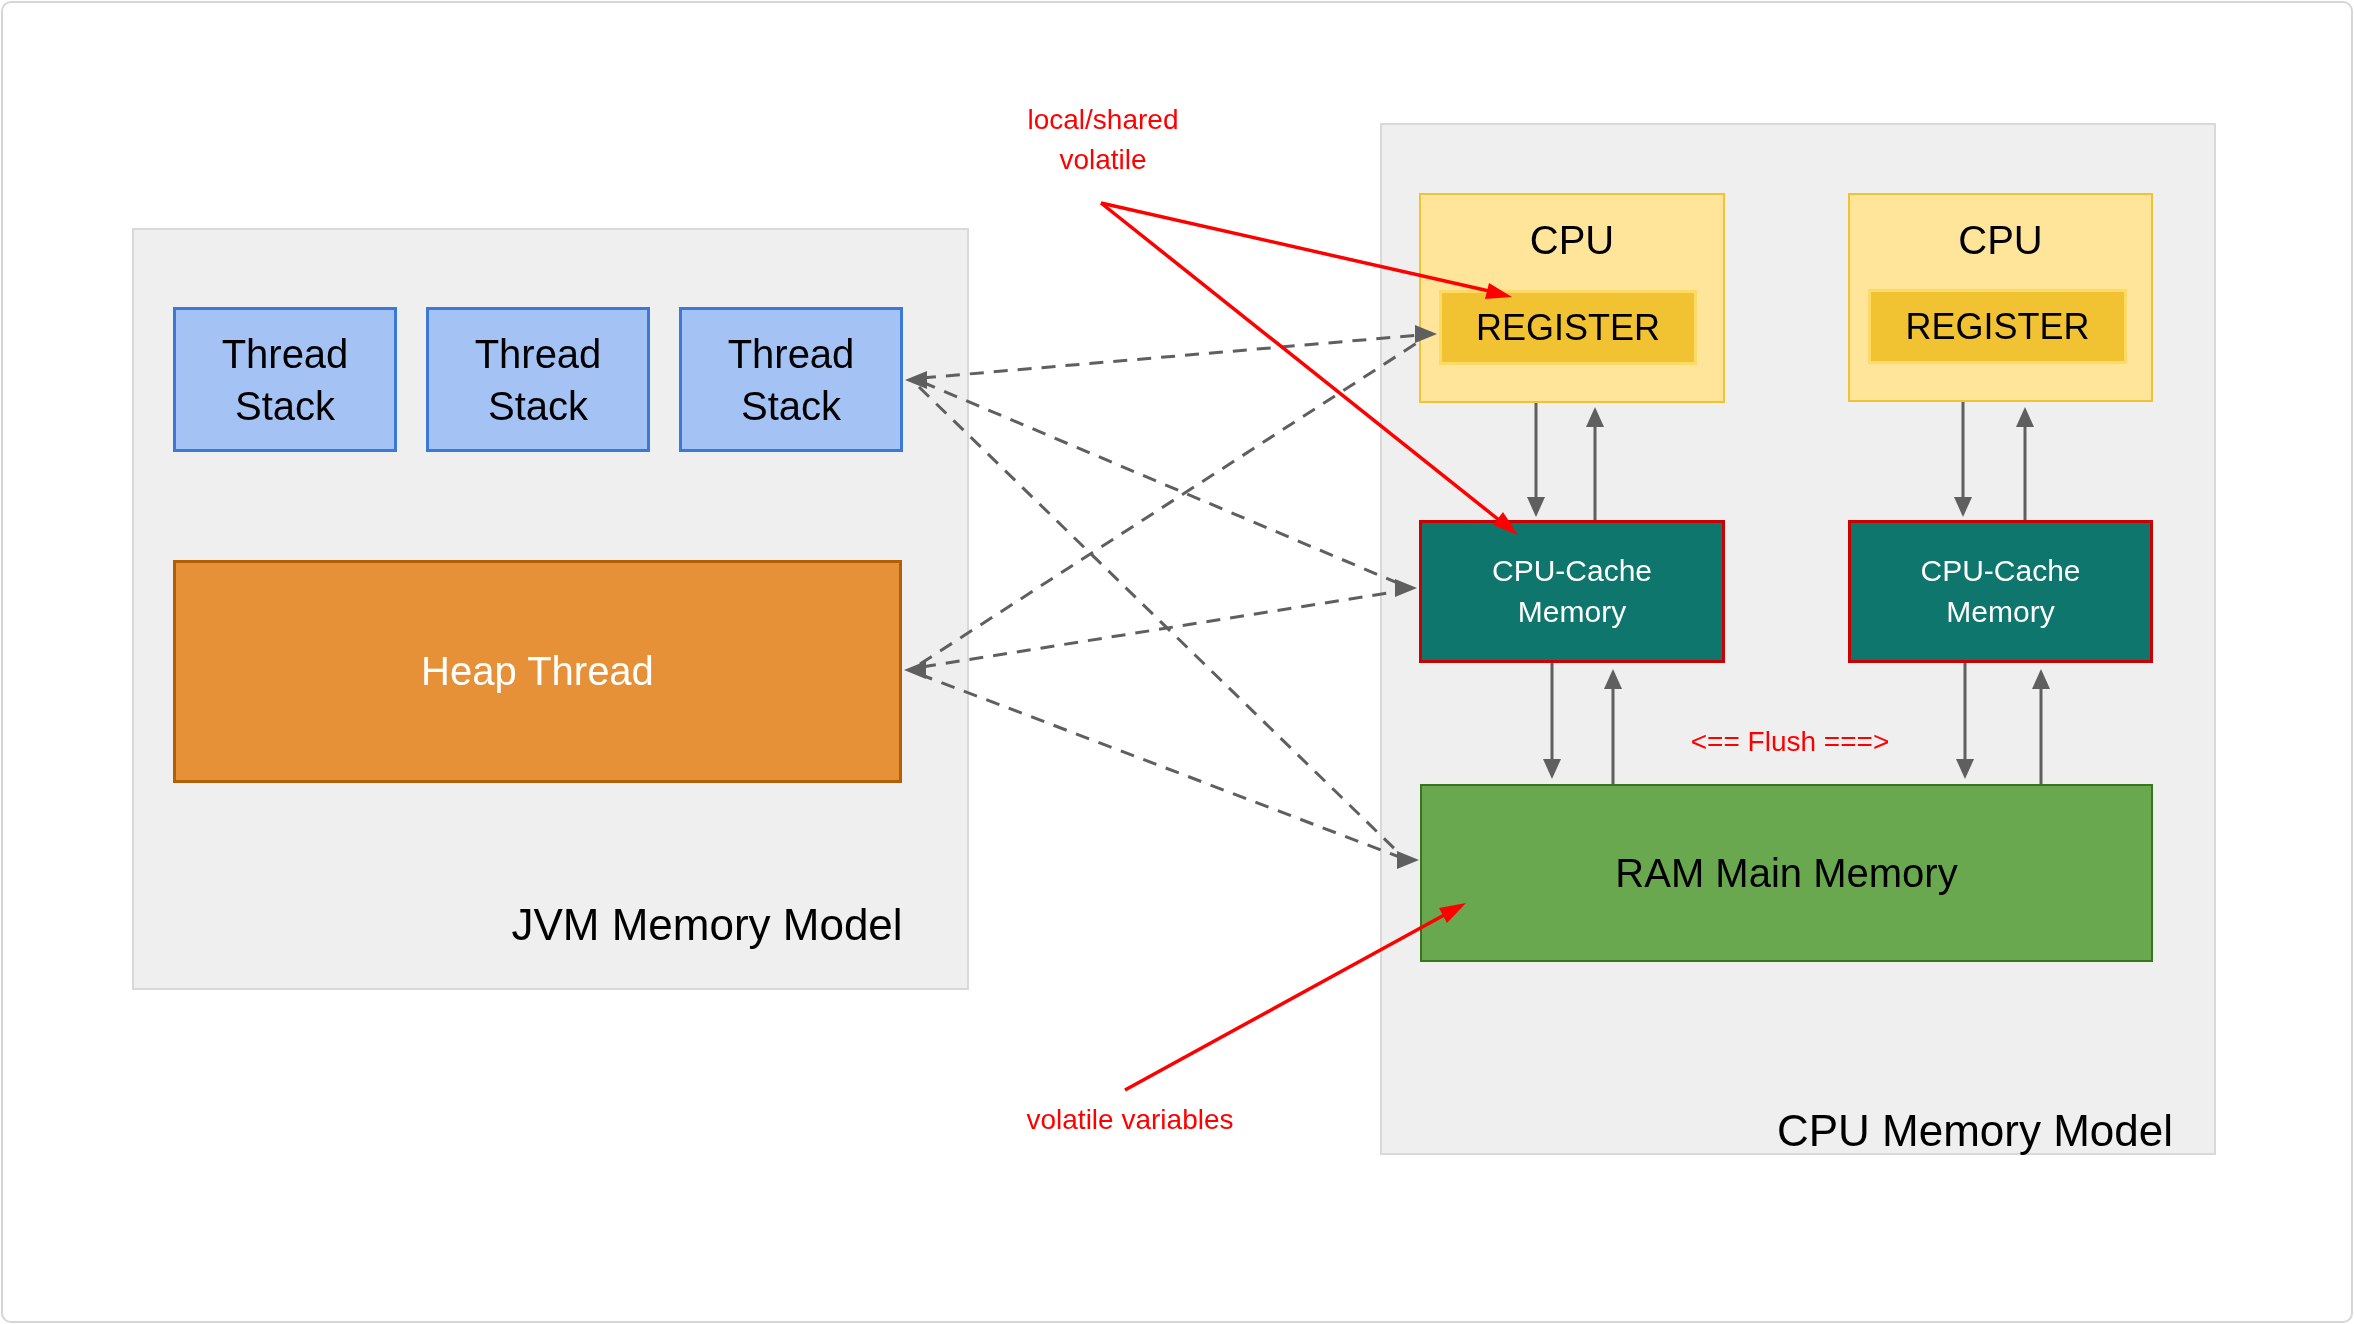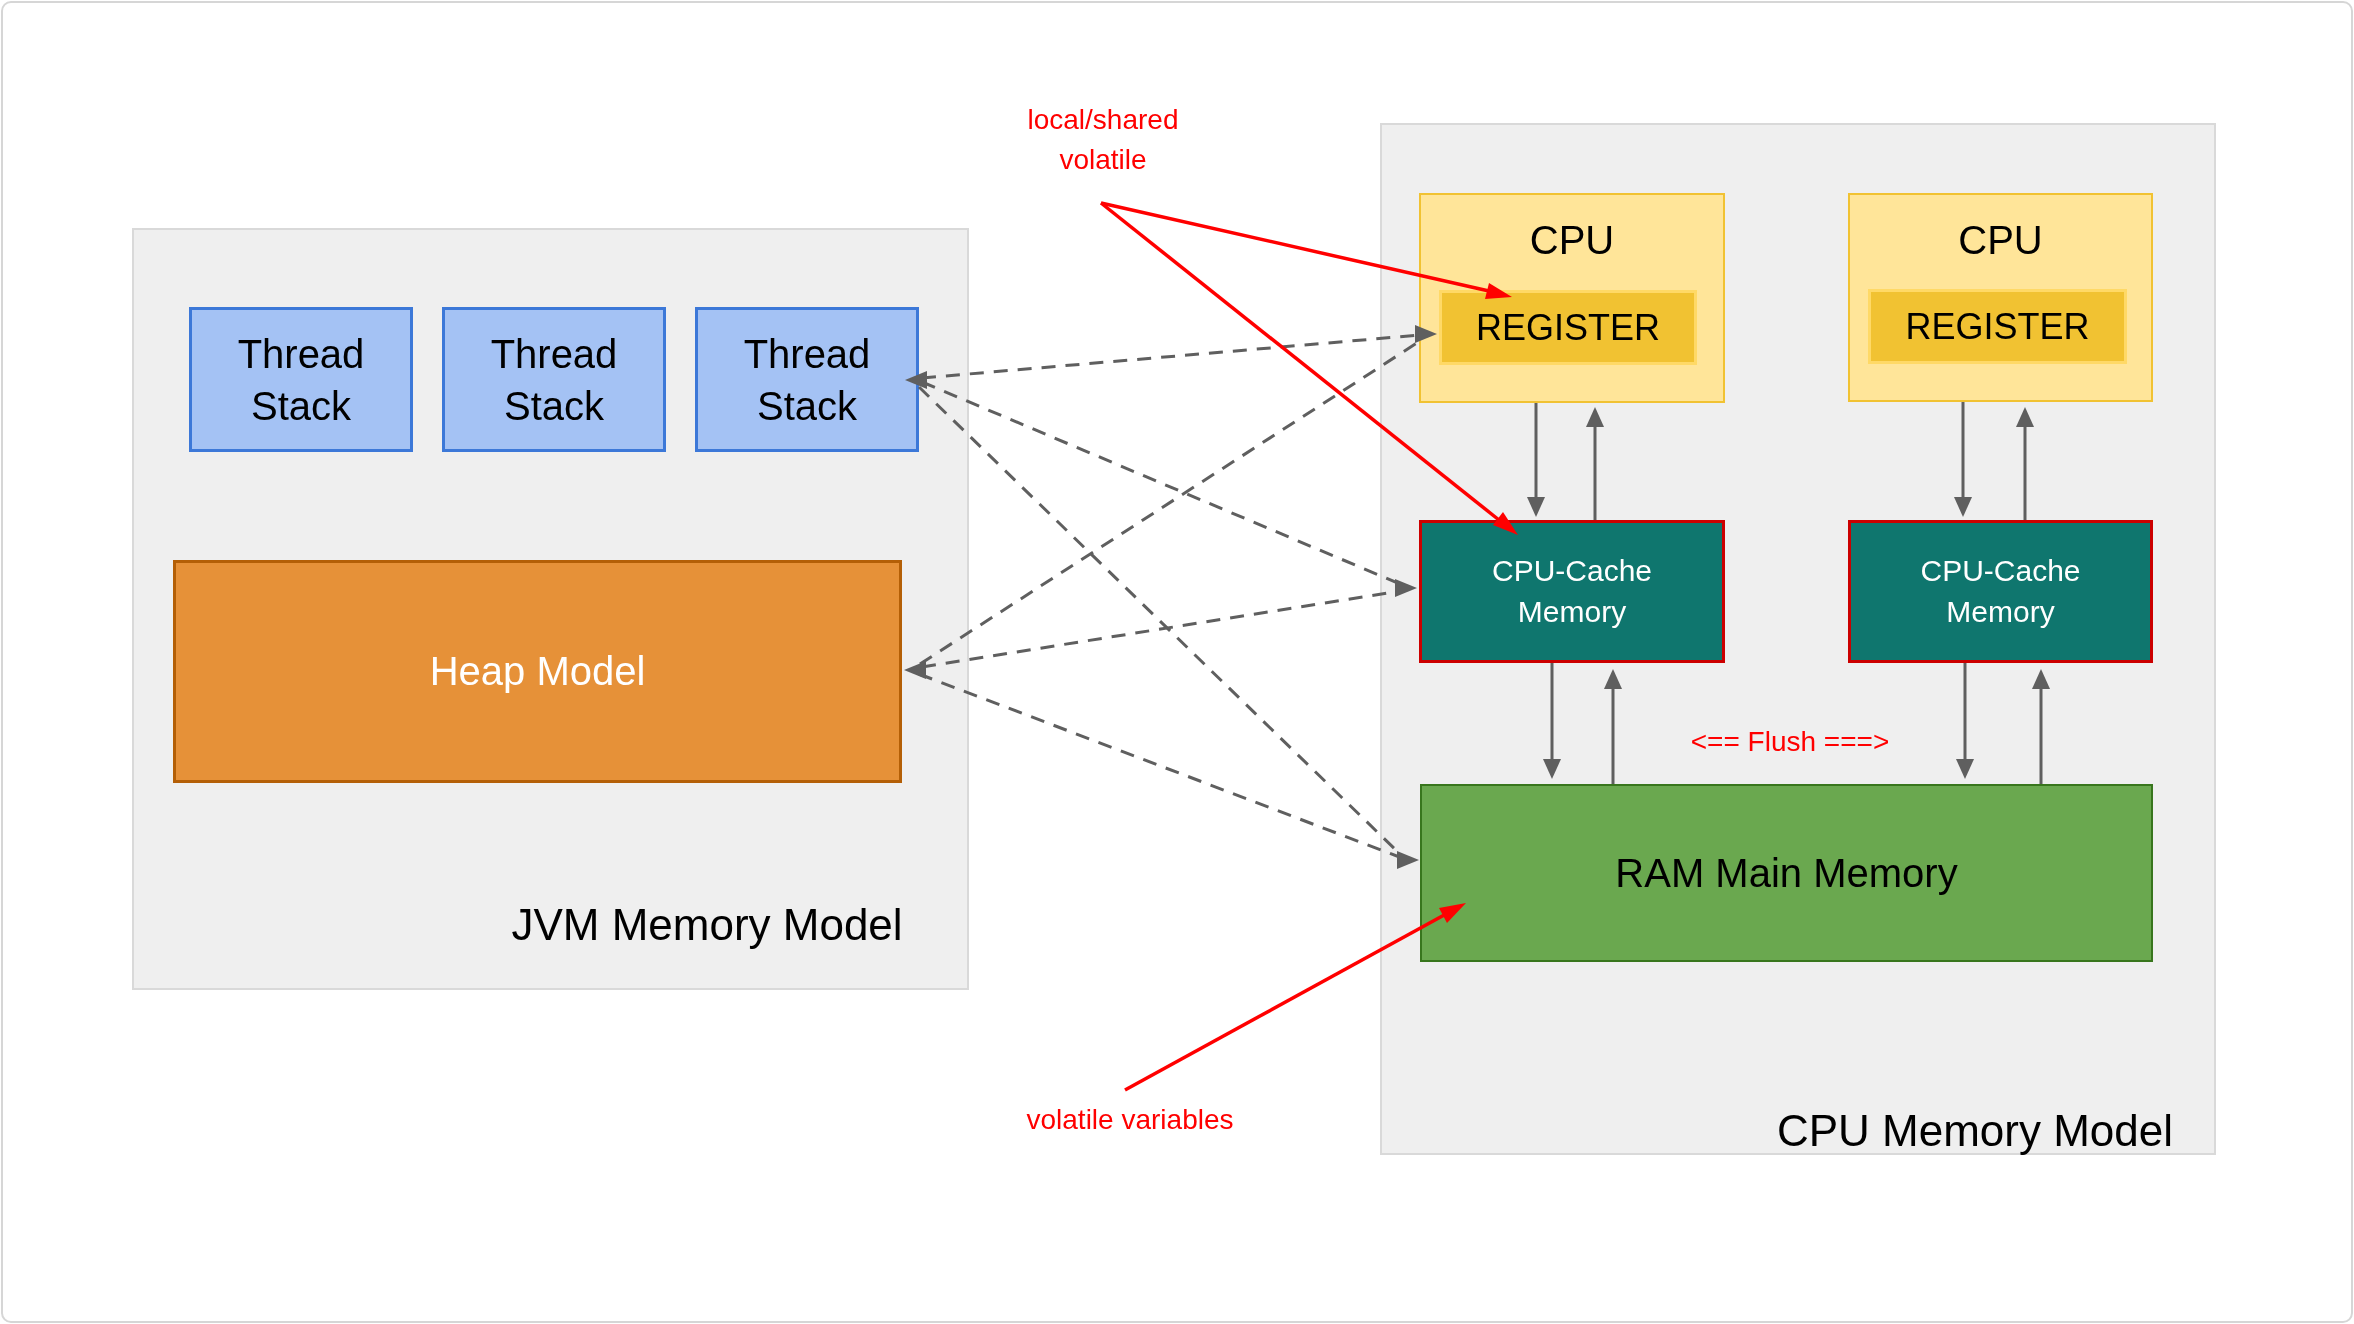--- a/index.html
+++ b/index.html
@@ -1,21 +1,21 @@
 <!DOCTYPE html>
 <html><head>
 <meta charset="utf-8">
 <style>
   html,body{margin:0;padding:0;background:#ffffff;}
   body{font-family:"Liberation Sans", sans-serif;}
   .canvas{position:relative;width:2354px;height:1324px;background:#ffffff;overflow:hidden;}
   .frame{position:absolute;left:1px;top:1px;right:1px;bottom:1px;border:2px solid #d6d6d6;border-radius:10px;pointer-events:none;}
   .panel{position:absolute;background:#efefef;border:2px solid #d9d9d9;}
   .box{position:absolute;display:flex;align-items:center;justify-content:center;text-align:center;box-sizing:border-box;}
-  .thread-stack{background:#a4c2f4;border:3px solid #3c78d8;color:#000;font-size:40px;line-height:1.3;margin-left:16px;}
+  .thread-stack{background:#a4c2f4;border:3px solid #3c78d8;color:#000;font-size:40px;line-height:1.3;}
   .thread-stack .wrap{width:150px;}
   .heap{background:#e69138;border:3px solid #b45f06;color:#ffffff;font-size:40px;}
   .cpu-box{background:#ffe599;border:2px solid #f1c232;}
   .cpu-label{position:absolute;text-align:center;color:#000;font-size:40px;}
   .register{background:#f1c232;border:3px solid #ffd966;color:#000;font-size:36px;}
   .cache{background:#0f766e;border:3px solid #cc0000;color:#ffffff;font-size:30px;line-height:1.35;}
   .cache .wrap{width:180px;}
   .ram{background:#6aa84f;border:2px solid #38761d;color:#000000;font-size:40px;}
   .model-title{position:absolute;color:#000;font-size:44px;text-align:center;}
   .annotation{position:absolute;color:#ff0000;font-size:28px;text-align:center;line-height:1.42;}
@@ -35,21 +35,21 @@
     <span class="wrap">Thread Stack</span>
   </div>
   <div class="box thread-stack" style="left:426px;top:307px;width:224px;height:145px;">
     <span class="wrap">Thread Stack</span>
   </div>
   <div class="box thread-stack" style="left:679px;top:307px;width:224px;height:145px;">
     <span class="wrap">Thread Stack</span>
   </div>
 
   <div class="box heap" style="left:173px;top:560px;width:729px;height:223px;">
-    <span>Heap Model</span>
+    <span>Heap Thread</span>
   </div>
 
   <div class="model-title" style="left:402px;top:900px;width:610px;">JVM Memory Model</div>
 
   <div class="box cpu-box" style="left:1419px;top:193px;width:306px;height:210px;"></div>
   <div class="cpu-label" style="left:1419px;top:218px;width:306px;">CPU</div>
   <div class="box register" style="left:1439px;top:290px;width:258px;height:75px;">
     <span>REGISTER</span>
   </div>
 

